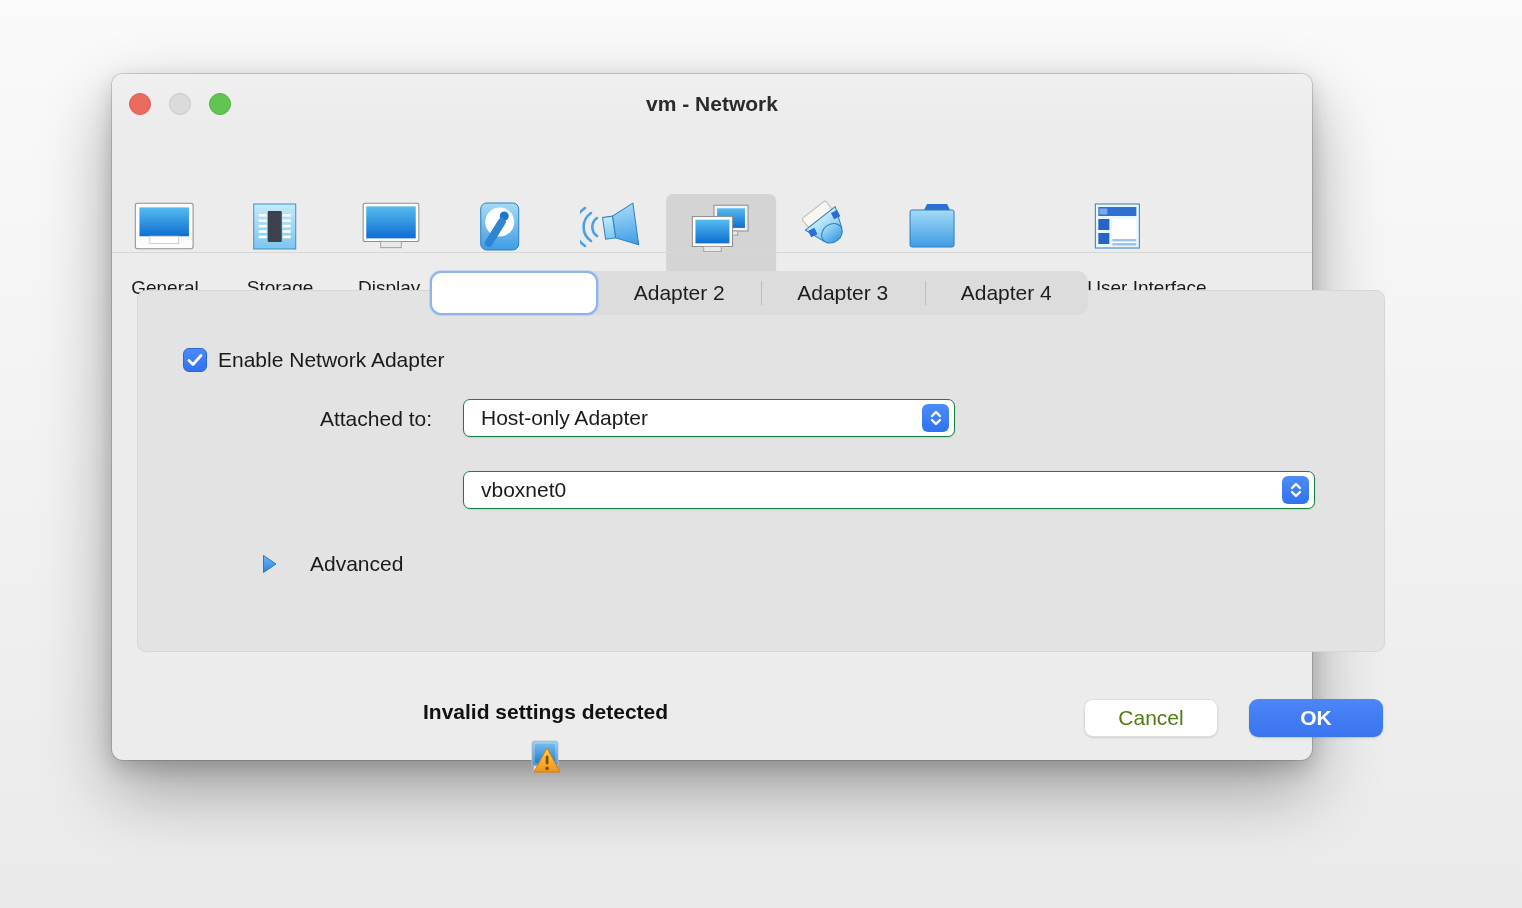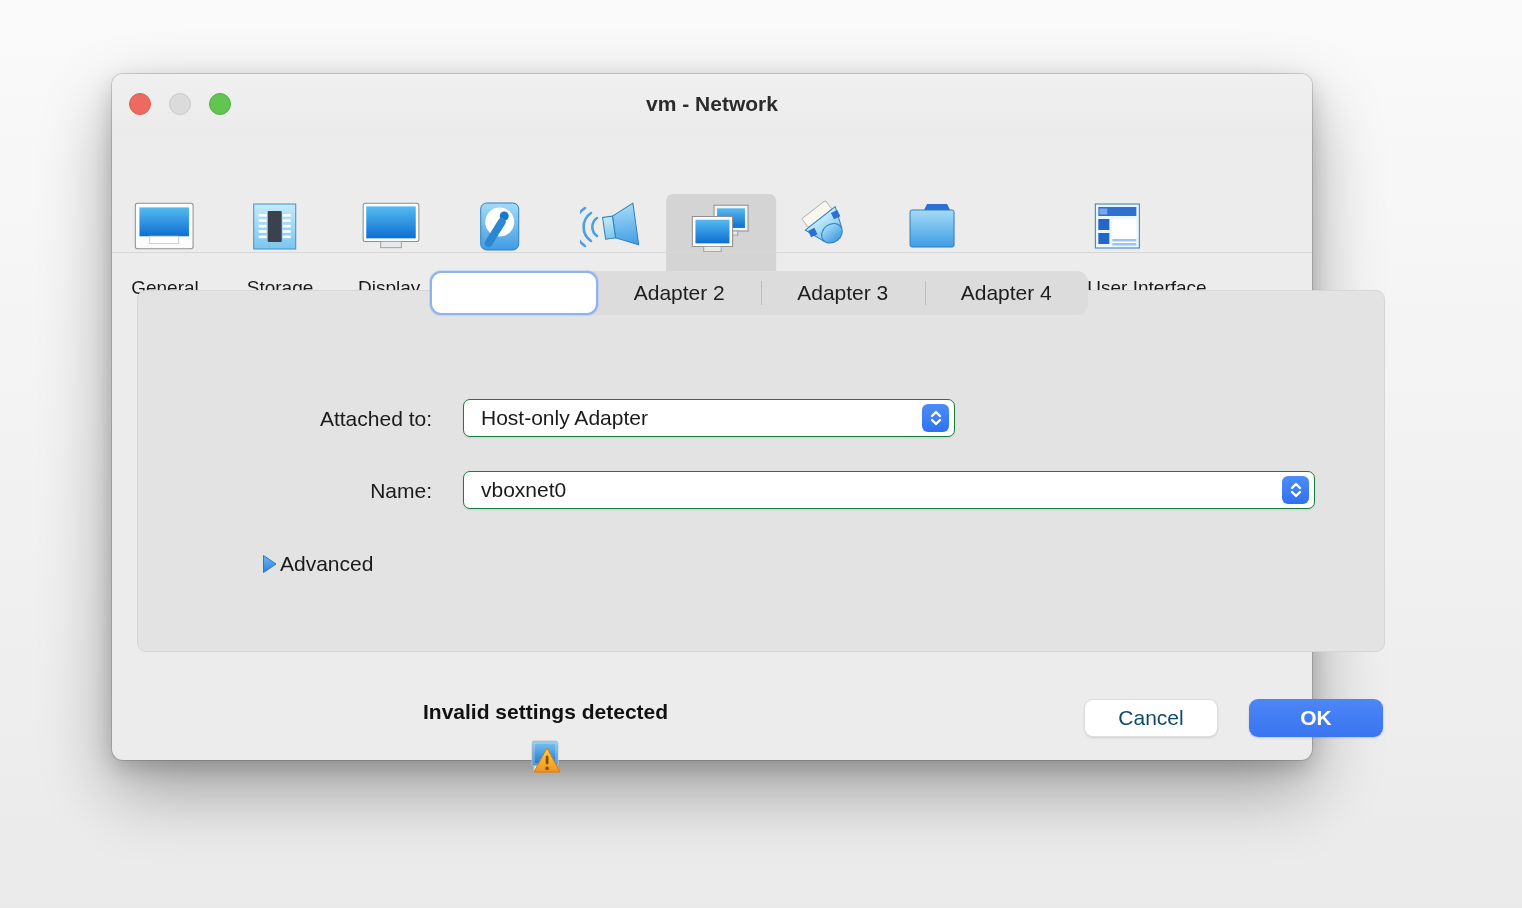--- a/index.html
+++ b/index.html
@@ -77,32 +77,32 @@
     border:1px solid #15803d; border-radius:7px;
     box-shadow:0 1px 2px rgba(0,0,0,.10);
     display:flex; align-items:center; cursor:pointer;
   }
   .combo .val { font-size:21px; padding-left:17px; flex:1; white-space:nowrap; overflow:hidden; }
   .stepper {
     position:absolute; right:5px; top:4px; width:27px; height:28px; border-radius:6px;
     background:linear-gradient(#4d8cf8,#2f72f0);
     display:flex; align-items:center; justify-content:center;
   }
-  .adv-row { position:absolute; left:150px; top:478px; display:flex; align-items:center; gap:2px; cursor:pointer;justify-content:center; }
+  .adv-row { position:absolute; left:150px; top:478px; display:flex; align-items:center; gap:32px; cursor:pointer;justify-content:center; }
   .adv-label { font-size:21px; font-weight:500; }
   
   .status-group { position:absolute; left:311px; top:626px; display:flex; align-items:center; gap:16px;flex-direction:column; }
   .status-text { font-size:21px; font-weight:600; color:#111; }
   .btn {
     position:absolute; top:625px; width:134px; height:38px; border-radius:9px;
     display:flex; align-items:center; justify-content:center;
     font-size:21px; cursor:pointer;
   }
   .btn.cancel {
-    left:972px; background:#ffffff; color:#0c4a6e;
+    left:972px; background:#ffffff; color:#4d7c0f;
     border:1px solid #dedede; box-shadow:0 1px 2px rgba(0,0,0,.12);
   }
   .btn.ok {
     left:1137px; background:linear-gradient(#4c86f7,#3a74f0); color:#ffffff; font-weight:600;
     box-shadow:0 1px 2px rgba(0,0,0,.15);
   }
 </style>
 </head>
 <body>
 
@@ -287,33 +287,40 @@
       <span>Adapter 2</span>
     </div>
     <div class="seg sep">
       <span>Adapter 3</span>
     </div>
     <div class="seg sep">
       <span>Adapter 4</span>
     </div>
   </div>
 
+  <div class="row-check">
+    <span class="checkbox">
+      <svg width="16" height="14" viewBox="0 0 16 14">
+        <path d="M2 7.5 L6 11.5 L14 2.5" fill="none" stroke="#ffffff" stroke-width="2.8" stroke-linecap="round" stroke-linejoin="round"></path>
+      </svg>
+    </span>
+    <span class="check-label">Enable Network Adapter</span>
+  </div>
 
   <div class="field-label" style="left:0; top:333px;">Attached to:</div>
   <div class="combo" style="left:351px; top:325px; width:492px;">
     <span class="val">Host-only Adapter</span>
     <span class="stepper">
       <svg width="16" height="18" viewBox="0 0 16 18">
         <path d="M4 7 L8 3 L12 7" fill="none" stroke="#ffffff" stroke-width="2.4" stroke-linecap="round" stroke-linejoin="round"></path>
         <path d="M4 11 L8 15 L12 11" fill="none" stroke="#ffffff" stroke-width="2.4" stroke-linecap="round" stroke-linejoin="round"></path>
       </svg>
     </span>
   </div>
 
-  <div class="field-label" style="left:0; top:405px;">Name:</div>
   <div class="combo" style="left:351px; top:397px; width:852px;">
     <span class="val">vboxnet0</span>
     <span class="stepper">
       <svg width="16" height="18" viewBox="0 0 16 18">
         <path d="M4 7 L8 3 L12 7" fill="none" stroke="#ffffff" stroke-width="2.4" stroke-linecap="round" stroke-linejoin="round"></path>
         <path d="M4 11 L8 15 L12 11" fill="none" stroke="#ffffff" stroke-width="2.4" stroke-linecap="round" stroke-linejoin="round"></path>
       </svg>
     </span>
   </div>
 

